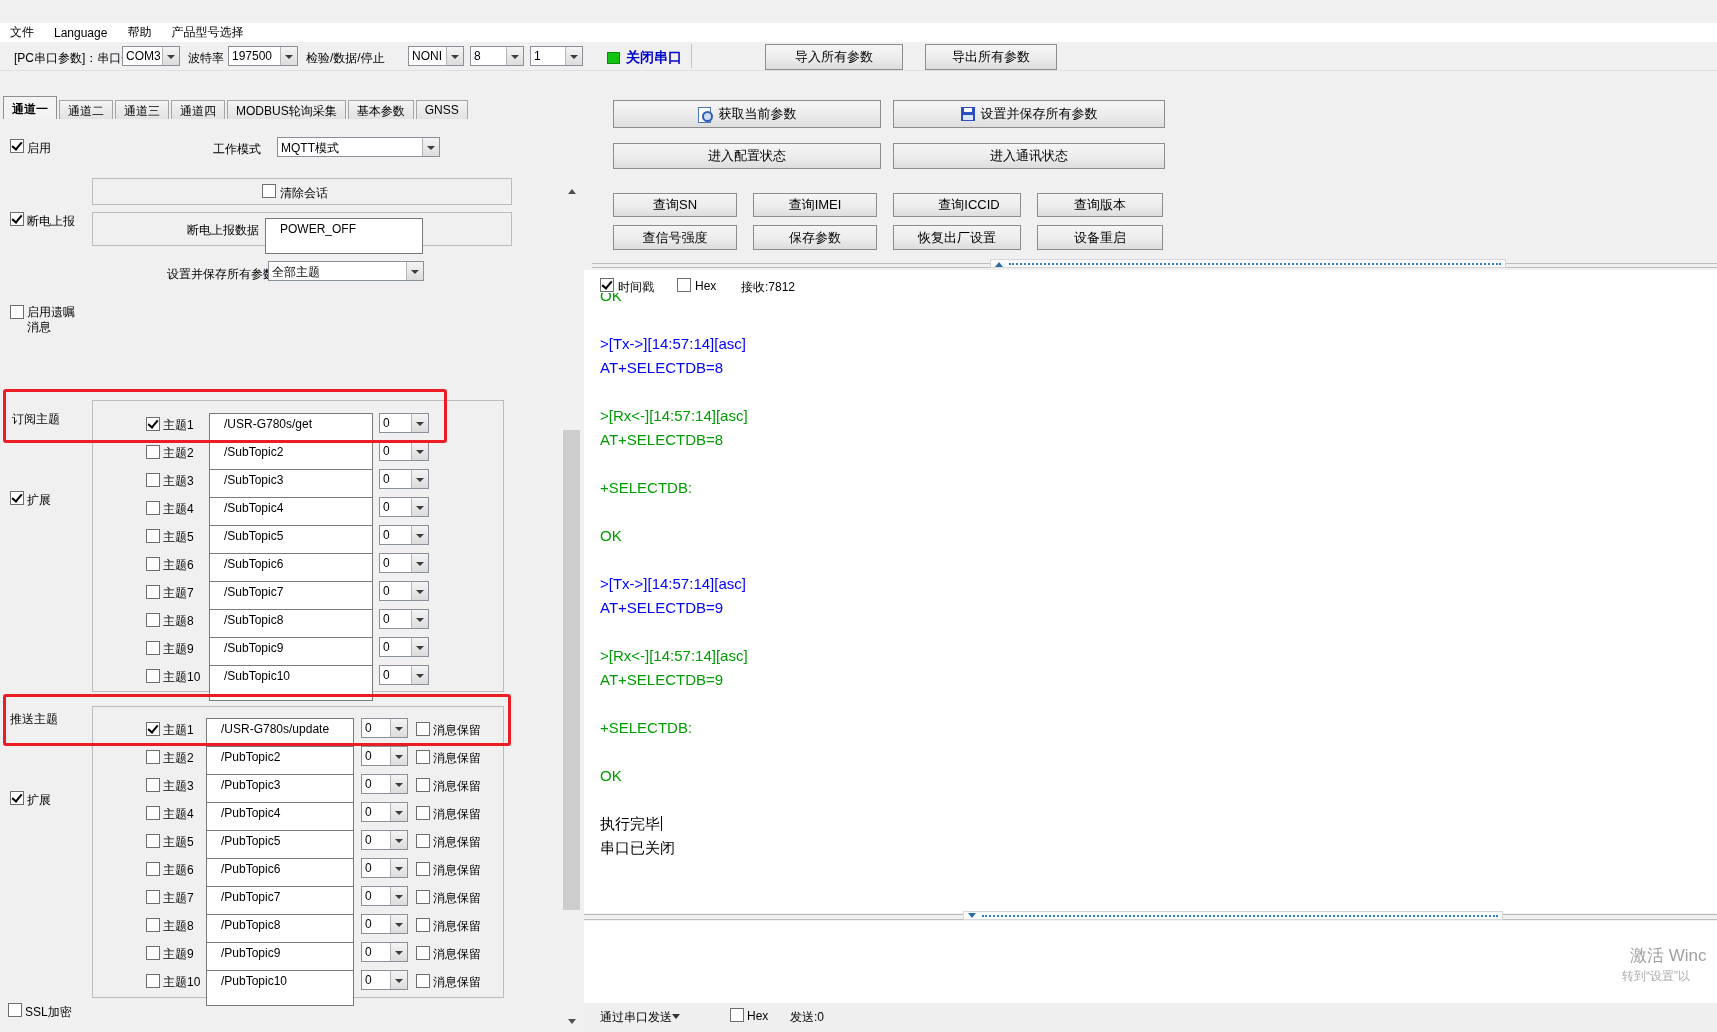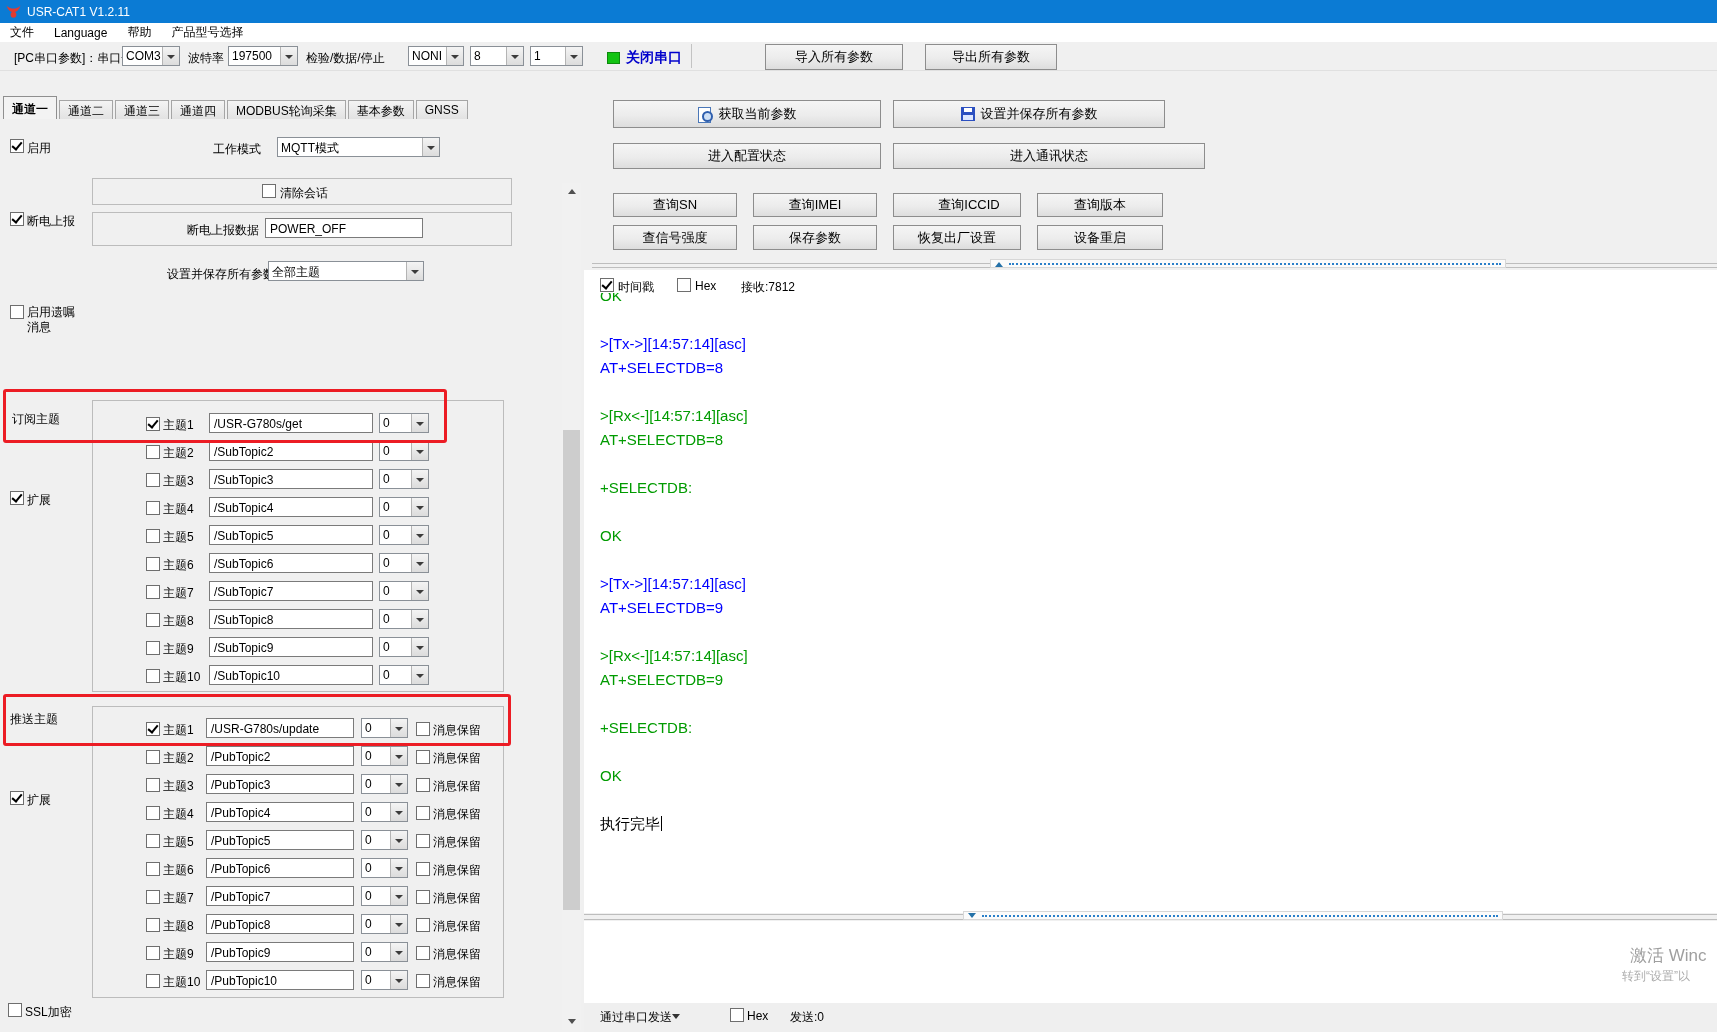--- a/index.html
+++ b/index.html
@@ -29,21 +29,21 @@
   .vsep{position:absolute;width:1px;background:#c3c3c3;}
 
   
   .tabbar{left:3px;top:96px;display:flex;align-items:flex-end;height:23px;}
   .tab{height:19px;padding:2px 8px 0 8px;border:1px solid #a5a5a5;border-bottom:none;background:linear-gradient(#f4f4f4,#e2e2e2);margin-right:2px;font-size:12px;box-sizing:border-box;white-space:nowrap;}
   .tab.active{height:23px;padding-top:4px;background:#f3f3f3;font-weight:bold;border-color:#8f8f8f;}
 
   
   .cb{position:absolute;width:12px;height:12px;background:#fff;border:1px solid #6e6e6e;box-sizing:content-box;}
   .cb.on::before{content:"";position:absolute;left:3px;top:0px;width:4px;height:8px;border:solid #000;border-width:0 2px 2px 0;transform:rotate(40deg);}
-  .tinput{position:absolute;background:#fff;border:1px solid #7a7a7a;font-size:12px;padding:3px 0 0 4px;box-sizing:border-box;height:20px;white-space:nowrap;overflow:hidden;}
+  .tinput{position:absolute;background:#fff;border:1px solid #7a7a7a;font-size:12px;padding:3px 0 0 14px;box-sizing:border-box;height:36px;white-space:nowrap;overflow:hidden;}
   .gbox{position:absolute;border:1px solid #bcbcbc;box-sizing:border-box;}
   .redbox{position:absolute;border:3px solid #ec1c24;border-radius:3px;pointer-events:none;z-index:5;}
 
   
   .trow{position:absolute;left:0;height:22px;width:100%;}
   .trow .cb{top:4px;}
   .trow .tname{position:absolute;top:4px;font-size:12px;white-space:nowrap;}
   .trow .tinput{top:0;}
   .trow .combo{top:0;}
   .trow .rlabel{position:absolute;top:4px;font-size:12px;white-space:nowrap;}
@@ -80,29 +80,20 @@
   .sendbar{position:absolute;background:#efefef;}
   .ddarrow{position:absolute;width:0;height:0;border:4px solid transparent;border-top:5px solid #333;}
   .watermark1{position:absolute;color:#9f9f9f;font-size:17px;white-space:nowrap;overflow:hidden;}
   .watermark2{position:absolute;color:#ababab;font-size:12px;white-space:nowrap;overflow:hidden;}
 </style>
 </head>
 <body>
 
 <div id="app">
 
-  <div class="abs titlebar">
-    <span class="logo">
-      <svg viewBox="0 0 16 14" width="15" height="13">
-          <path d="M0.5 0.5 C2 5.5 4.5 7.5 8 7.5 C11.5 7.5 14 5.5 15.5 0.5 C13.5 2.8 11 3.8 8 3.8 C5 3.8 2.5 2.8 0.5 0.5 Z" fill="#e23b31"></path>
-          <circle cx="8" cy="10.5" r="3.1" fill="#e23b31"></circle>
-        </svg>
-    </span>
-    <span class="ttext">USR-CAT1 V1.2.11</span>
-  </div>
 
   <div class="abs menubar">
     <span class="menuitem">文件</span>
     <span class="menuitem">Language</span>
     <span class="menuitem">帮助</span>
     <span class="menuitem">产品型号选择</span>
   </div>
 
   <div class="abs toolbar-bg"></div>
   <span class="lbl" style="left:14px;top:50px;">[PC串口参数]：串口号</span>
@@ -404,21 +395,21 @@
     <span>设置并保存所有参数</span>
   </div>
   <div class="wbtn" style="left:613px;top:100px;width:268px;height:28px;">
     <span class="icon-doc">
         <span class="page"></span>
         <span class="mag"></span>
       </span>
     <span>获取当前参数</span>
   </div>
   <div class="wbtn" style="left:613px;top:143px;width:268px;height:26px;">进入配置状态</div>
-  <div class="wbtn" style="left:893px;top:143px;width:312px;height:26px;">进入通讯状态</div>
+  <div class="wbtn" style="left:893px;top:143px;width:272px;height:26px;">进入通讯状态</div>
 
   <div class="wbtn" style="left:613px;top:193px;width:124px;height:24px;">查询SN</div>
   <div class="wbtn" style="left:753px;top:193px;width:124px;height:24px;">查询IMEI</div>
   <div class="wbtn" style="left:893px;top:193px;width:128px;height:24px;padding-left:24px;">查询ICCID</div>
   <div class="wbtn" style="left:1037px;top:193px;width:126px;height:24px;">查询版本</div>
   <div class="wbtn" style="left:613px;top:225px;width:124px;height:25px;">查信号强度</div>
   <div class="wbtn" style="left:753px;top:225px;width:124px;height:25px;">保存参数</div>
   <div class="wbtn" style="left:893px;top:225px;width:128px;height:25px;">恢复出厂设置</div>
   <div class="wbtn" style="left:1037px;top:225px;width:126px;height:25px;">设备重启</div>
 
@@ -453,20 +444,21 @@
         <div class="logline tx">AT+SELECTDB=9</div>
         <div class="logline plain">&nbsp;</div>
         <div class="logline rx">&gt;[Rx&lt;-][14:57:14][asc]</div>
         <div class="logline rx">AT+SELECTDB=9</div>
         <div class="logline plain">&nbsp;</div>
         <div class="logline rx">+SELECTDB:</div>
         <div class="logline plain">&nbsp;</div>
         <div class="logline rx">OK</div>
         <div class="logline plain">&nbsp;</div>
         <div class="logline plain">执行完毕<span class="caret"></span></div>
+        <div class="logline plain">串口已关闭</div>
       </div>
   </div>
 
   <div class="splitline" style="left:584px;top:914px;width:1133px;"></div>
   <div class="splitline" style="left:584px;top:919px;width:1133px;"></div>
   <div class="handle" style="left:963px;top:911px;width:540px;">
     <span class="tri-down"></span>
       <span class="dots"></span>
   </div>
 

